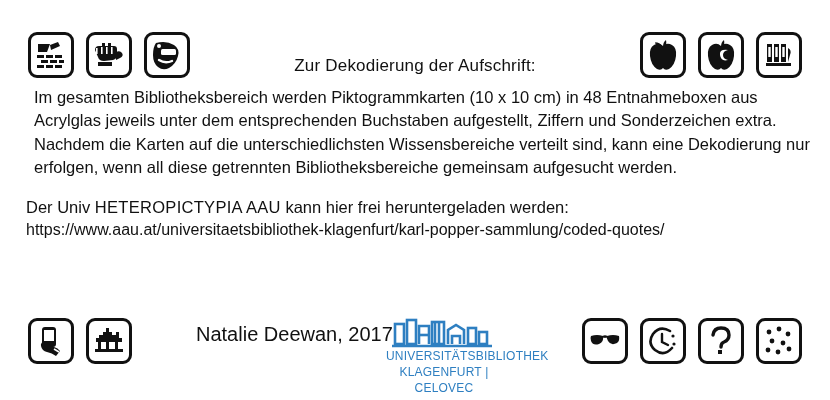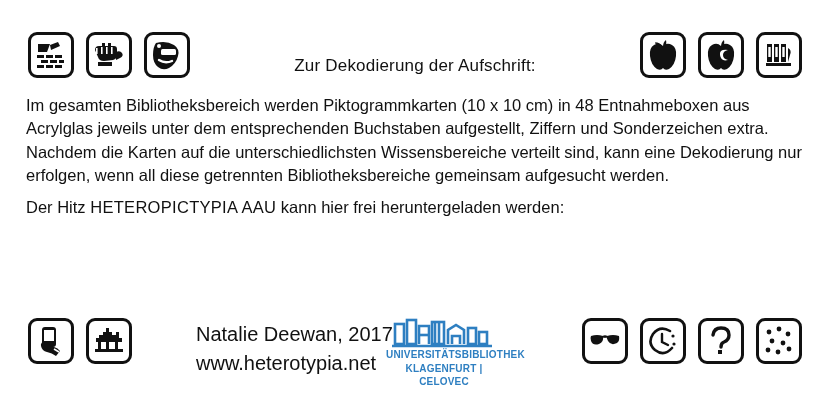--- a/index.html
+++ b/index.html
@@ -57,21 +57,21 @@
     letter-spacing: .2px;
   }
 
   .body-block {
     position: absolute;
     left: 26px;
     width: 780px;
     font-size: 16.5px;
     line-height: 1.42;
   }
-  #para-main { top: 94px; }
+  #para-main { top: 86px; margin-left: 8px; }
   #para-font { top: 196px; }
   #para-thanks { top: 260px; }
 
   .strong-font {
     font-weight: normal;
     letter-spacing: .3px;
   }
   .url-line {
     display: block;
     font-size: 16px;
@@ -95,22 +95,22 @@
     text-align: center;
     color: #2e7fc1;
   }
   .logo-mark {
     height: 34px;
     display: flex;
     align-items: flex-end;
     justify-content: center;
   }
   .logo-line1, .logo-line2 {
-    font-size: 10px;
-    font-weight: bold;
+    font-size: 12px;
+    font-weight: normal;
     letter-spacing: .2px;
     line-height: 1.35;
   }
 </style>
 </head>
 <body>
 
 <div class="page">
 
   <div class="icon-row" id="top-left-icons">
@@ -177,21 +177,22 @@
         <rect x="4" y="25" width="25" height="3" fill="#111"></rect>
       </svg>
     </div>
   </div>
 
   <div class="heading">Zur Dekodierung der Aufschrift:</div>
 
   <div class="body-block" id="para-main">Im gesamten Bibliotheksbereich werden Piktogrammkarten (10 x 10 cm) in 48 Entnahmeboxen aus Acrylglas jeweils unter dem entsprechenden Buchstaben aufgestellt, Ziffern und Sonderzeichen extra. Nachdem die Karten auf die unterschiedlichsten Wissensbereiche verteilt sind, kann eine Dekodierung nur erfolgen, wenn all diese getrennten Bibliotheksbereiche gemeinsam aufgesucht werden.</div>
 
   <div class="body-block" id="para-font">
-    <span>Der Hitz </span><span class="strong-font">HETEROPICTYPIA AAU</span><span> kann hier frei heruntergeladen werden:</span>
+    <span>Der Univ </span><span class="strong-font">HETEROPICTYPIA AAU</span><span> kann hier frei heruntergeladen werden:</span>
+    <span class="url-line">https://www.aau.at/universitaetsbibliothek-klagenfurt/karl-popper-sammlung/coded-quotes/</span>
   </div>
 
 
   <div class="icon-row" id="bottom-left-icons">
 
     <div class="icon-box">
       <svg width="34" height="34" viewBox="0 0 34 34">
         <rect x="8" y="3" width="14" height="20" rx="3" fill="#111"></rect>
         <rect x="10" y="6" width="10" height="11" fill="#fff"></rect>
         <path d="M12 17 q3 5 8 6 q4 1 6 4 l-4 5 q-4-3-9-4 q-5-1-6-6 q-1-4 5-5 z" fill="#111"></path>
@@ -209,21 +210,20 @@
         <rect x="14" y="18" width="3" height="7" fill="#111"></rect>
         <rect x="23" y="18" width="3" height="7" fill="#111"></rect>
         <rect x="3" y="25" width="28" height="3" fill="#111"></rect>
         <rect x="24" y="8" width="3" height="6" fill="#111"></rect>
       </svg>
     </div>
   </div>
 
   <div class="footer-text">
     <div>Natalie Deewan, 2017</div>
-    <div>www.heterotypia.net</div>
   </div>
 
   <div class="logo">
     <div class="logo-mark">
       <svg width="104" height="32" viewBox="0 0 104 32">
         <g fill="none" stroke="#2e7fc1" stroke-width="2.6">
           <rect x="3" y="8" width="9" height="20"></rect>
           <rect x="15" y="4" width="9" height="24"></rect>
           <path d="M27 28 V10 h10 v18"></path>
           <path d="M27 19 h10"></path>

